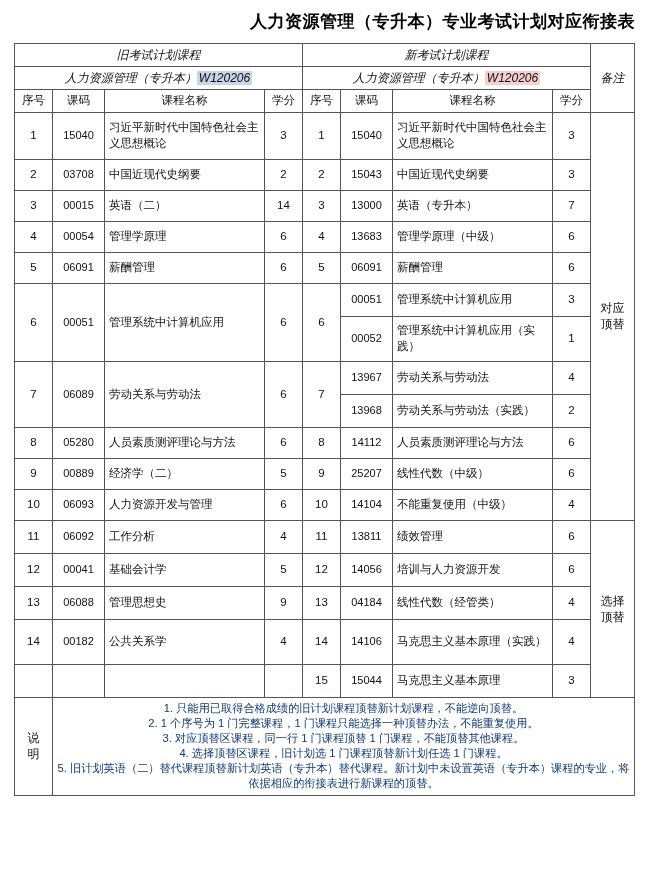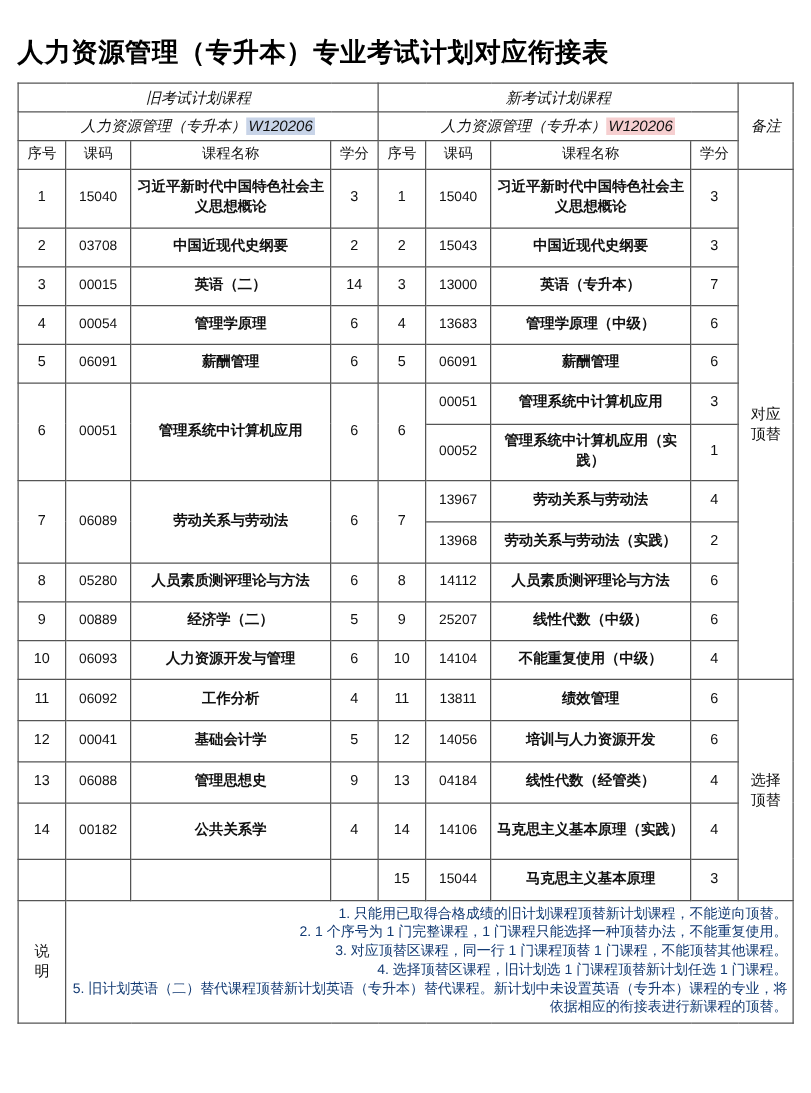--- a/index.html
+++ b/index.html
@@ -8,51 +8,51 @@
     background:#ffffff;
     font-family:"Liberation Sans", sans-serif;
     color:#111;
   }
   .page{
     width:649px;
     box-sizing:border-box;
     padding:6px 14px 10px 14px;
   }
   .doc-title{
-    text-align:left;
+    text-align:right;
     font-family:"Liberation Serif", serif;
     font-weight:bold;
-    font-size:21px;
+    font-size:17px;
     letter-spacing:0.5px;
-    margin:22px 0 10px 0;
+    margin:4px 0 10px 0;
     color:#000;
   }
   table.main{
     border-collapse:collapse;
     width:620px;
     table-layout:fixed;
     font-size:11.5px;
   }
   table.main td{
     border:1px solid #555;
     padding:3px 4px;
     vertical-align:middle;
     line-height:1.35;
   }
   .c{text-align:center;}
-  .l{text-align:center;padding-left:6px;font-weight:bold;}
+  .l{text-align:left;padding-left:6px;}
   .hdr{font-size:12px;font-style:italic;}
   .hl-blue{background:#c8d4e8;padding:0 2px;}
   .hl-pink{background:#f6cfd0;padding:0 2px;}
   .code-cell{font-size:11px;margin-top:36px;}
   .note-body{
     font-size:11.2px;
     line-height:1.55;
     color:#123a73;
-    text-align:right;
+    text-align:center;
     padding:5px 6px;
     margin-left:12px;
   }
   .note-body div{white-space:normal;}
   .note-label{
     font-size:12px;
     color:#111;
     line-height:1.5;
   }
   .remark{font-size:12px;line-height:1.6;}

